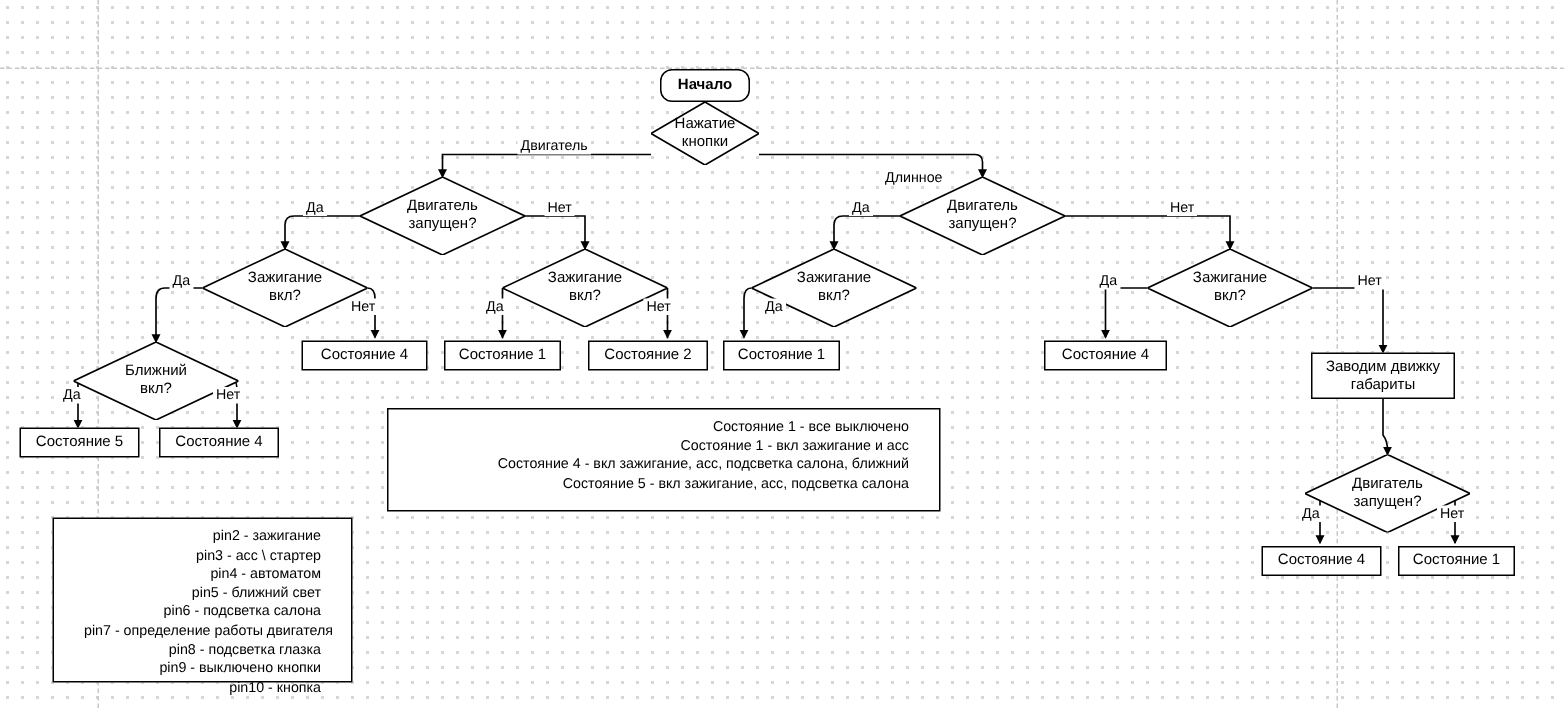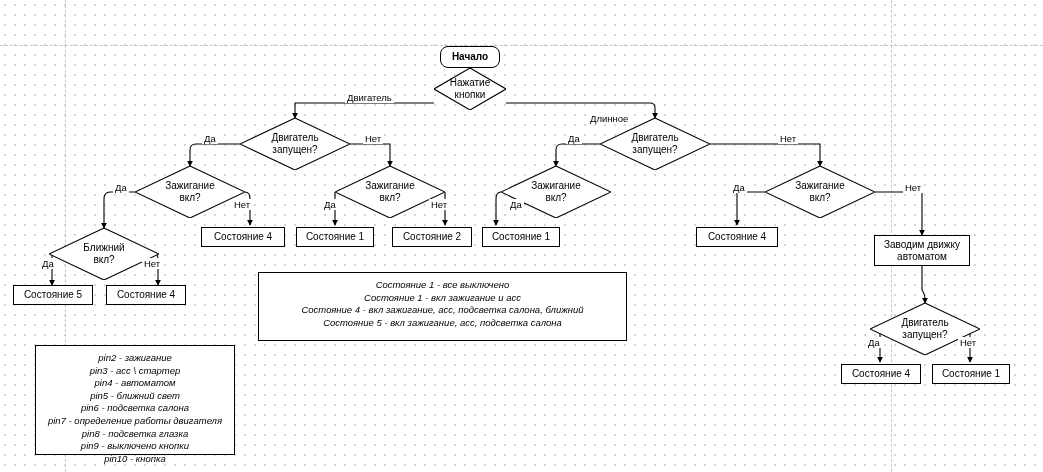--- a/index.html
+++ b/index.html
@@ -85,24 +85,23 @@
     white-space: nowrap;
   }
   .legend {
     position: absolute;
     box-sizing: border-box;
     border: 1.2px solid #000000;
     background: #ffffff;
     font-size: 9.5px;
     line-height: 12.6px;
     color: #000000;
-    padding: 6px 8px;
-    text-align: center;
+    padding: 6px 20px;
+    text-align: right;
     white-space: nowrap;
-    font-style: italic;
   }
   .legend div { white-space: nowrap; }
 </style>
 </head>
 <body>
 
 <div id="canvas">
 
   <div class="guide-v" style="left:65px;"></div>
   <div class="guide-v" style="left:891px;"></div>
@@ -235,21 +234,21 @@
       <polygon points="55,0 110,26 55,52 0,26" fill="#ffffff" stroke="#000000" stroke-width="1.1"></polygon>
     </svg>
     <div class="dlabel">
       <div>Ближний</div>
       <div>вкл?</div>
     </div>
   </div>
 
   <div class="node box" style="left:874px; top:235px; width:96px; height:31px; flex-direction:column;">
     <div>Заводим движку</div>
-    <div>автоматом</div>
+    <div>габариты</div>
   </div>
 
   <div class="node diamond" style="left:870px; top:303px; width:110px; height:52px;">
     <svg class="dshape" viewBox="0 0 110 52" preserveAspectRatio="none">
       <polygon points="55,0 110,26 55,52 0,26" fill="#ffffff" stroke="#000000" stroke-width="1.1"></polygon>
     </svg>
     <div class="dlabel">
       <div>Двигатель</div>
       <div>запущен?</div>
     </div>

